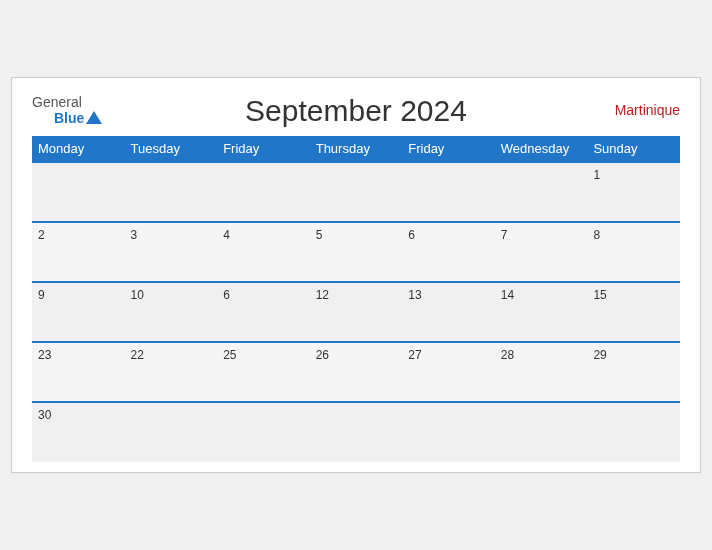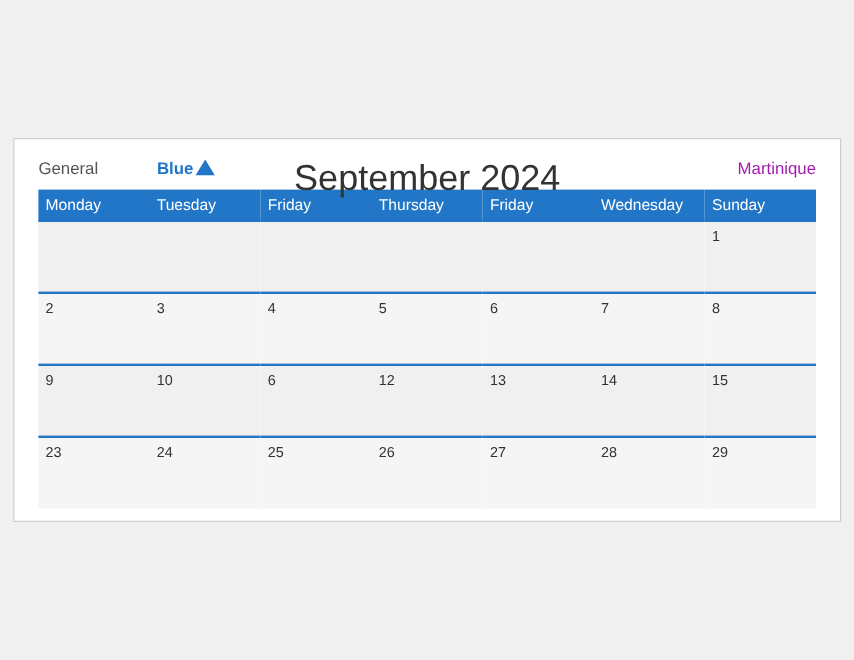--- a/index.html
+++ b/index.html
@@ -20,23 +20,22 @@
     }
     .header {
       display: flex;
       align-items: flex-start;
       justify-content: space-between;
       margin-bottom: 10px;
       position: relative;
     }
     .logo {
       display: flex;
-      flex-direction: row;
+      flex-direction: column;
       align-items: flex-start;
-      gap: 27px;
     }
     .logo-general {
       font-size: 14px;
       color: #555;
       font-weight: normal;
     }
     .logo-blue {
       font-size: 14px;
       color: #2176c7;
       font-weight: bold;
@@ -56,21 +55,21 @@
       position: absolute;
       left: 50%;
       transform: translateX(-50%);
       font-size: 30px;
       font-weight: normal;
       color: #333;
       top: 0;
     }
     .region {
       font-size: 14px;
-      color: #a21caf;
+      color: #b91c1c;
       align-self: center;
     }
     .calendar-table {
       width: 100%;
       border-collapse: collapse;
     }
     .calendar-table thead tr {
       background: #2176c7;
     }
     .calendar-table thead th {
@@ -153,22 +152,31 @@
           <td><span class="day-num">9</span></td>
           <td><span class="day-num">10</span></td>
           <td><span class="day-num">6</span></td>
           <td><span class="day-num">12</span></td>
           <td><span class="day-num">13</span></td>
           <td><span class="day-num">14</span></td>
           <td><span class="day-num">15</span></td>
         </tr>
         <tr>
           <td><span class="day-num">23</span></td>
-          <td><span class="day-num">24</span></td>
+          <td><span class="day-num">22</span></td>
           <td><span class="day-num">25</span></td>
           <td><span class="day-num">26</span></td>
           <td><span class="day-num">27</span></td>
           <td><span class="day-num">28</span></td>
           <td><span class="day-num">29</span></td>
         </tr>
+        <tr>
+          <td><span class="day-num">30</span></td>
+          <td></td>
+          <td></td>
+          <td></td>
+          <td></td>
+          <td></td>
+          <td></td>
+        </tr>
       </tbody>
   </table>
 </div>
 
 </body></html>

